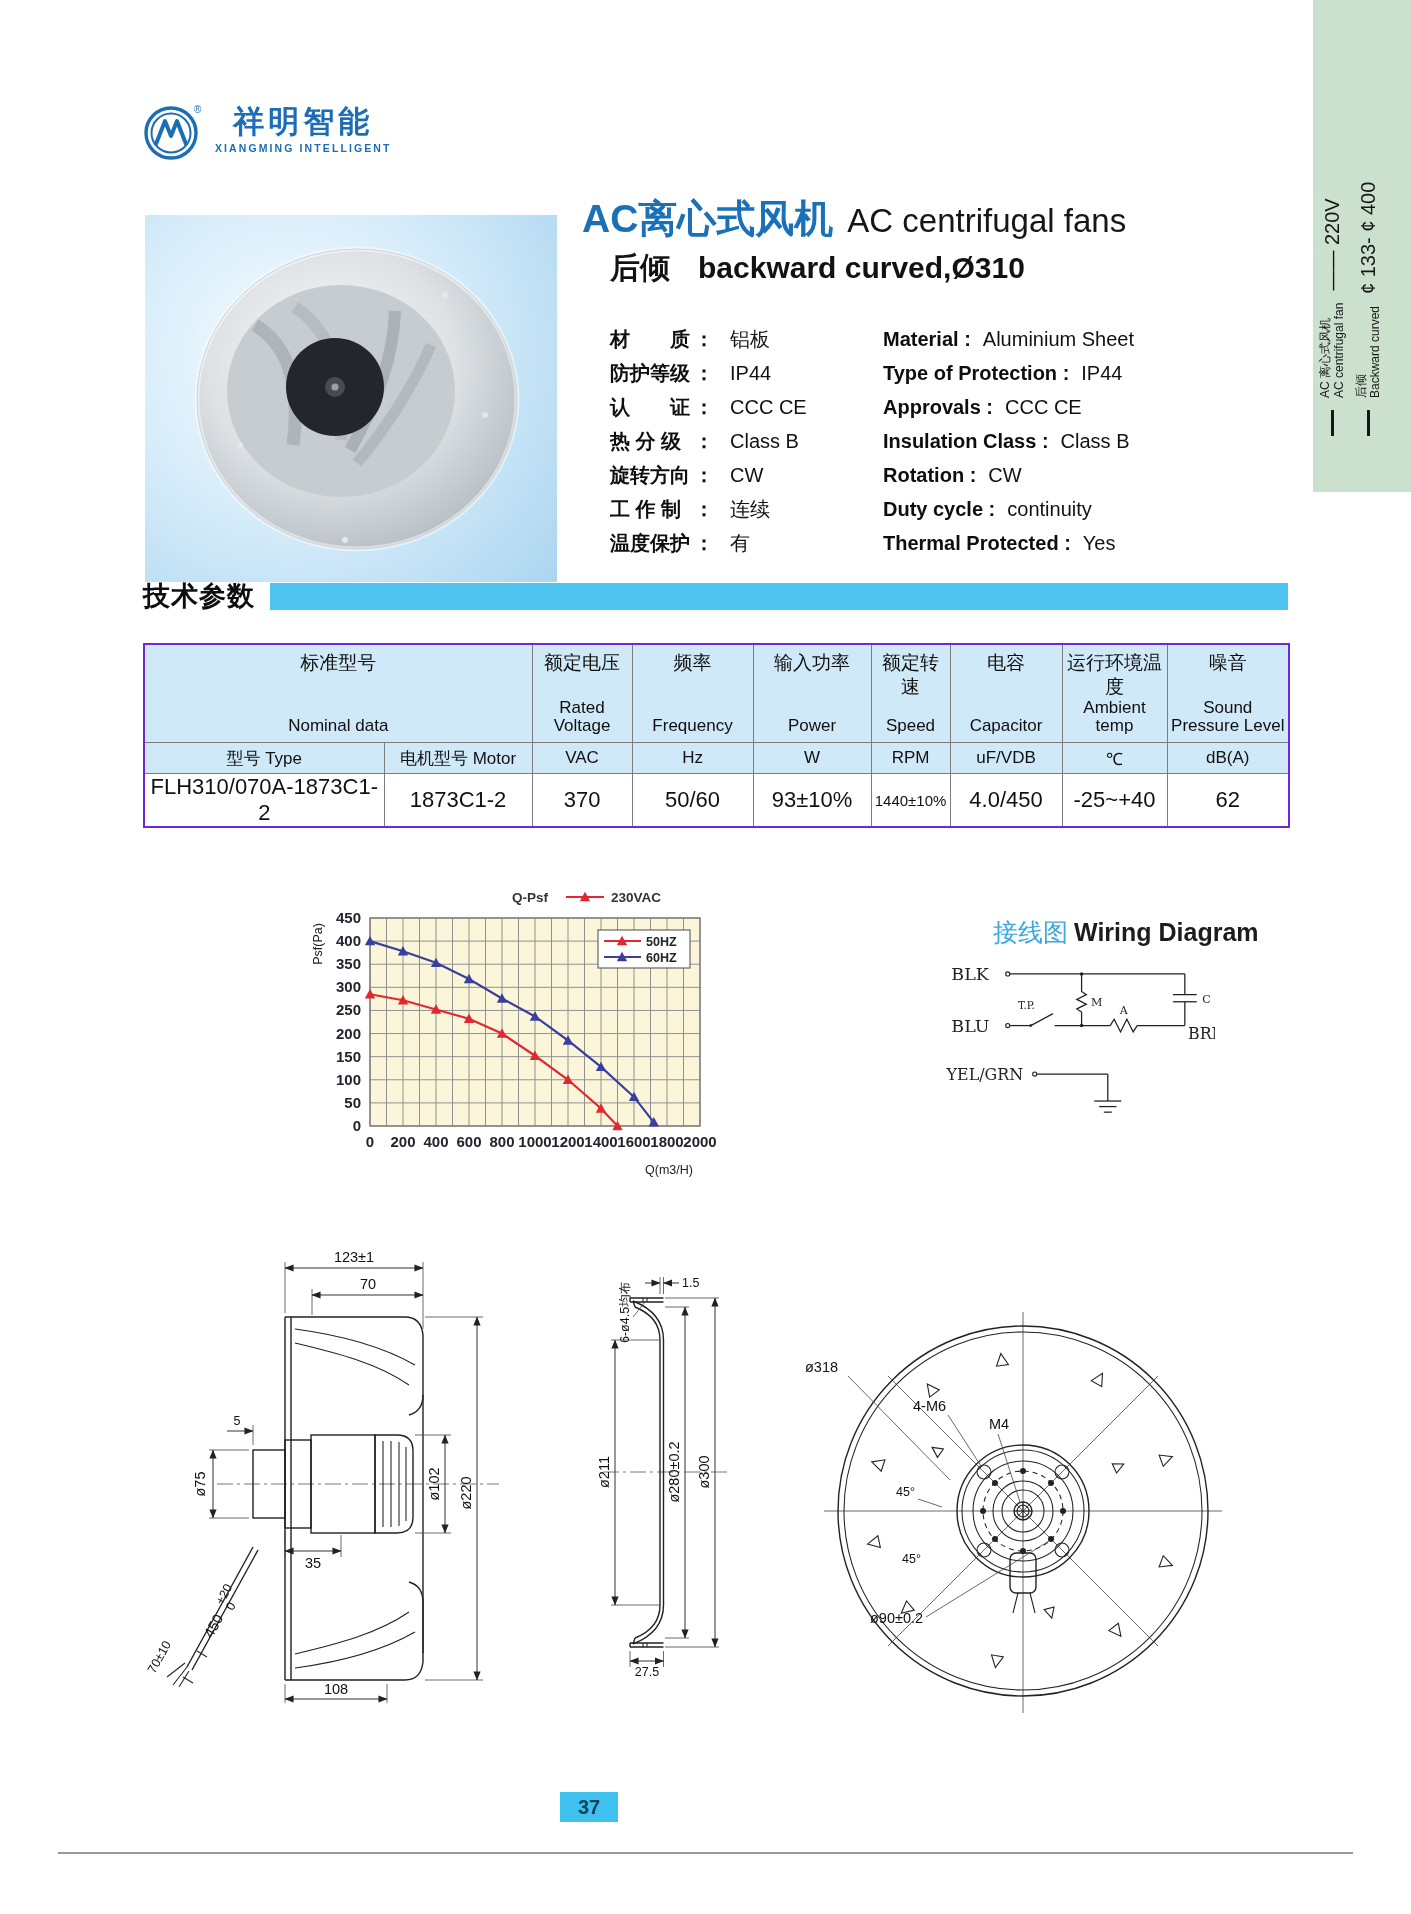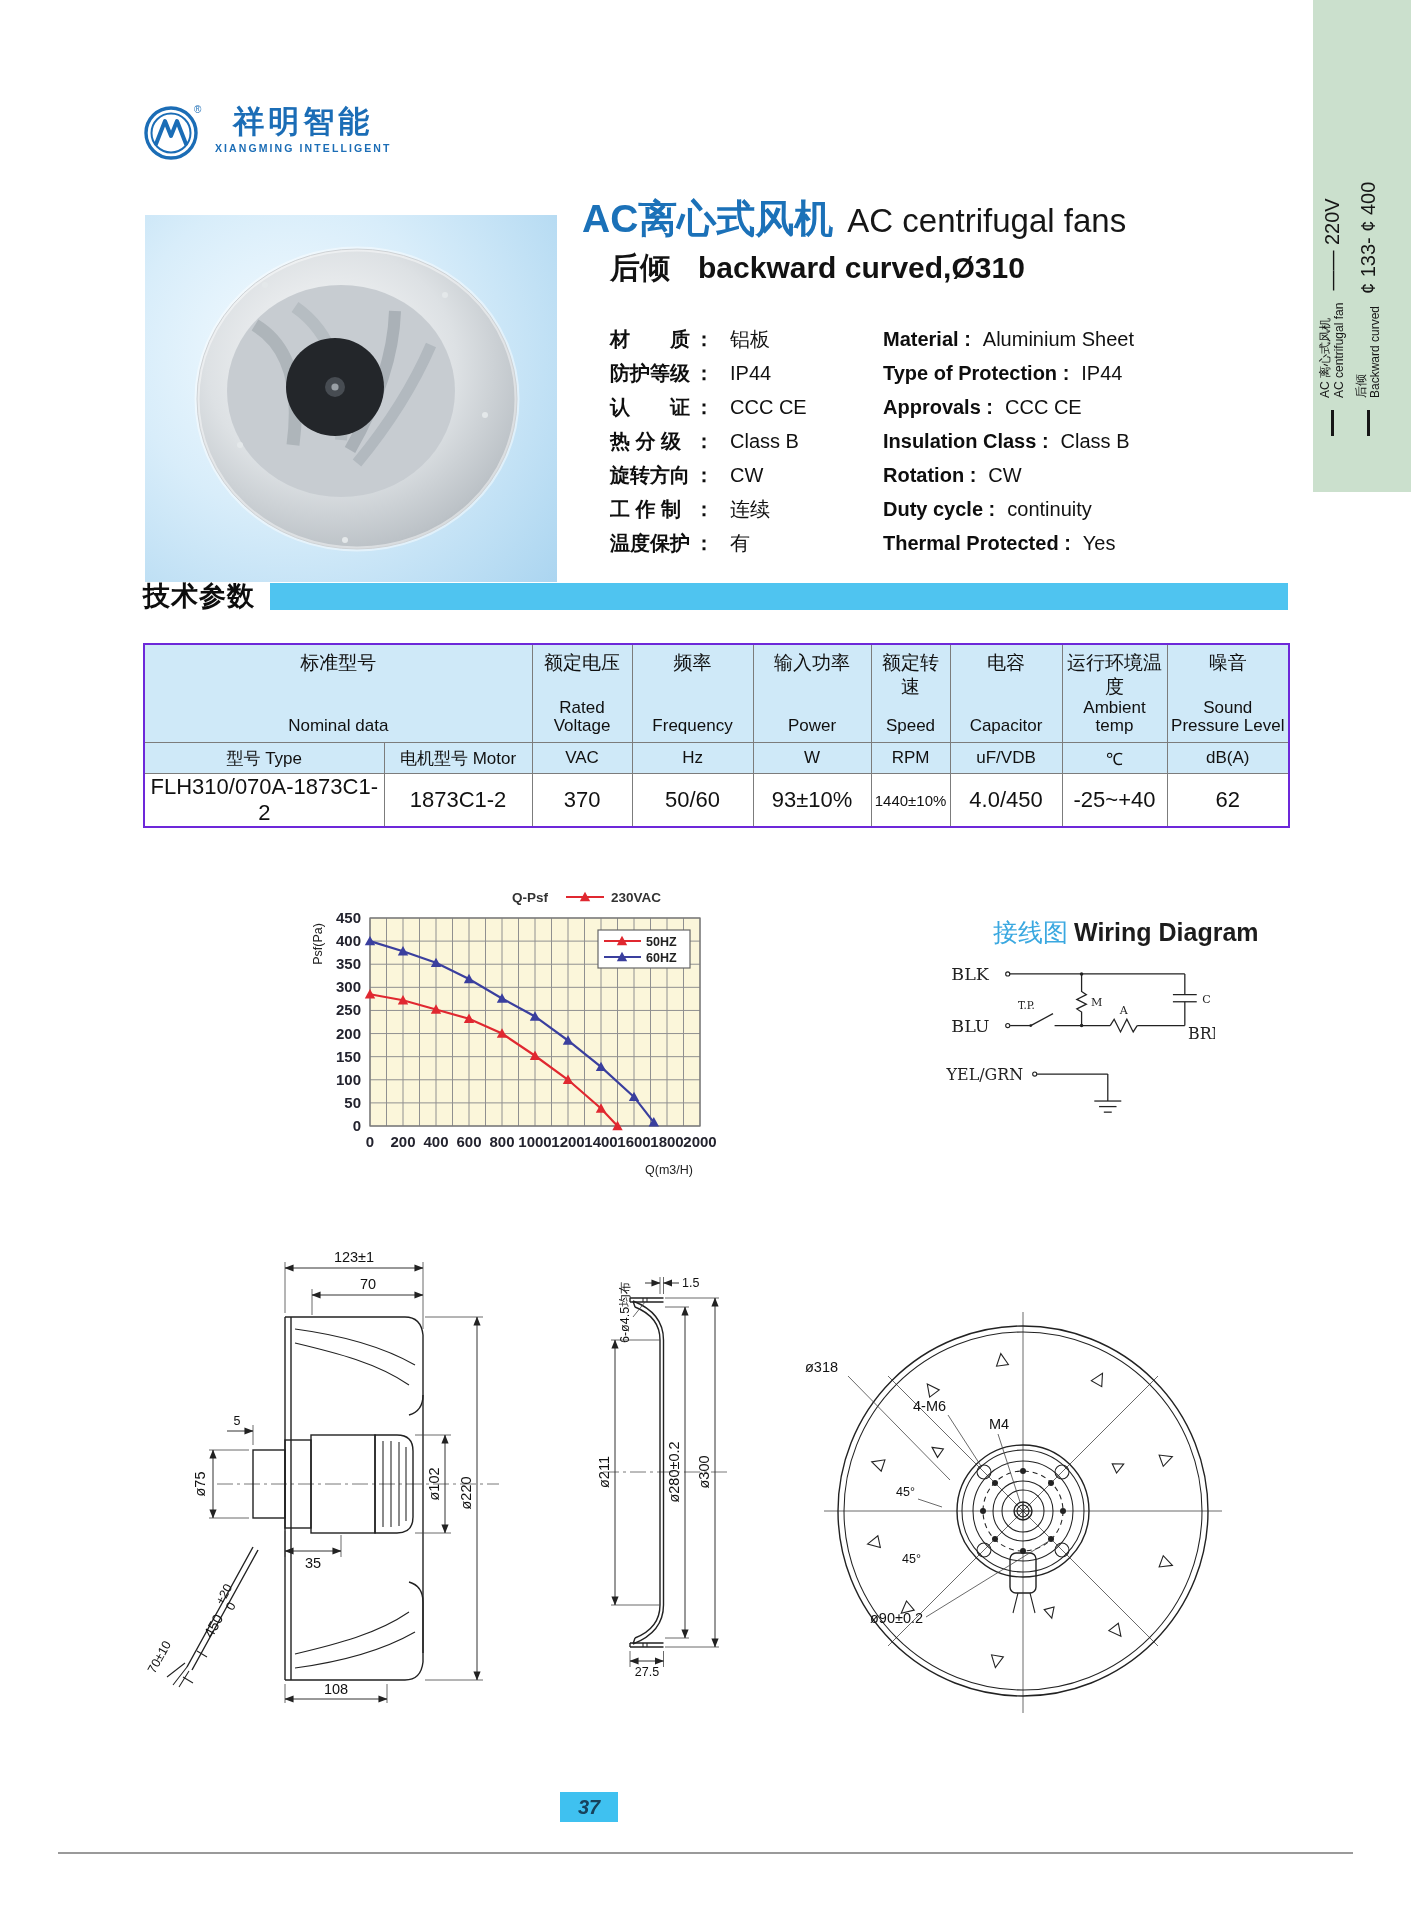--- a/index.html
+++ b/index.html
@@ -76,21 +76,21 @@
   .dthin{stroke:#222;fill:none;stroke-width:1.05;}
   .dim{stroke:#333;stroke-width:1;fill:none;}
   .ext{stroke:#444;stroke-width:0.8;fill:none;}
   .cl{stroke:#555;stroke-width:0.8;stroke-dasharray:16 4 3 4;fill:none;}
   .dtxt{font:14.5px "Liberation Sans",sans-serif;fill:#111;}
   .dtxts{font:12.5px "Liberation Sans",sans-serif;fill:#111;}
 
   
   .pagenum{left:560px;top:1792px;width:58px;height:30px;background:#3fc1f0;
            display:flex;align-items:center;justify-content:center;
-           font-size:20px;font-weight:bold;color:#17425c;font-style:italic;}
+           font-size:20px;font-weight:bold;color:#17425c;}
   .footrule{left:58px;top:1852px;width:1295px;height:2px;background:#9a9a9a;}
 </style>
 </head>
 <body>
 
 <div class="page">
 
   <svg width="0" height="0" style="position:absolute">
     <defs>
       <marker id="arw" viewBox="0 0 10 10" refX="9.5" refY="5" markerWidth="9" markerHeight="9" orient="auto-start-reverse">

